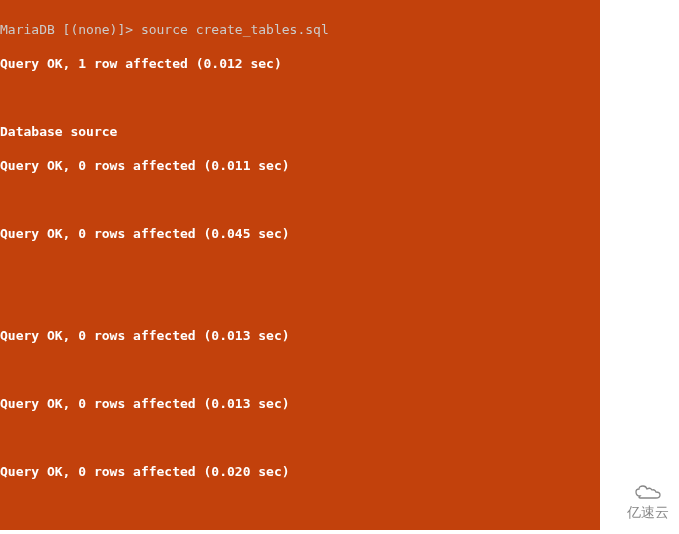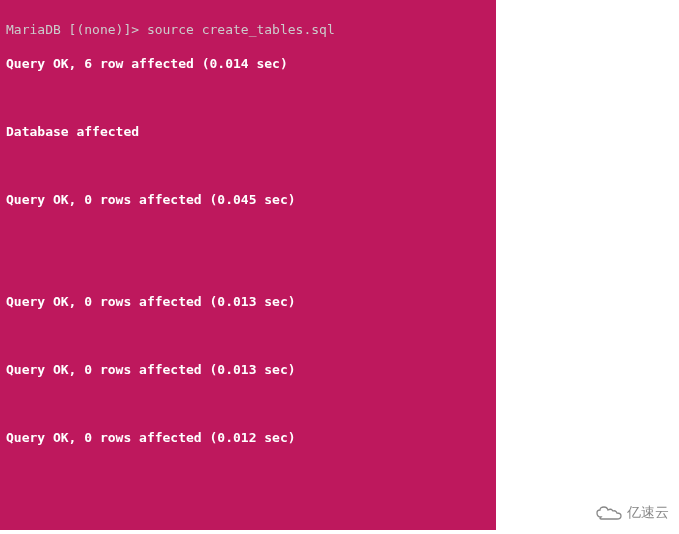--- a/index.html
+++ b/index.html
@@ -8,27 +8,27 @@
       box-sizing: border-box;
     }
     body {
       background: #fff;
       width: 679px;
       height: 534px;
       position: relative;
       font-family: "DejaVu Sans Mono", "Consolas", monospace;
     }
     .terminal {
-      background: #be185d;
+      background: #c2410c;
       color: #fff;
       font-size: 13px;
       font-weight: bold;
       line-height: 17px;
-      padding: 4px 6px;
-      width: 496px;
+      padding: 4px 0;
+      width: 600px;
       height: 530px;
       overflow: hidden;
       white-space: pre;
     }
     .prompt-db {
       color: #ccc;
       font-weight: normal;
     }
     .cmd {
       color: #ccc;
@@ -43,42 +43,44 @@
     .watermark {
       position: absolute;
       right: 10px;
       bottom: 12px;
       font-family: Arial, sans-serif;
       font-size: 14px;
       color: #888;
       display: flex;
       align-items: center;
       gap: 4px;
+      flex-direction: column;
     }
     .watermark-icon {
       display: inline-flex;
     }
   </style>
 </head>
 <body>
 
 <div class="terminal">
 <span class="line"><span class="prompt-db">MariaDB [(none)]&gt; </span><span class="cmd">source create_tables.sql</span></span>
-<span class="line">Query OK, 6 row affected (0.014 sec)</span>
+<span class="line">Query OK, 1 row affected (0.012 sec)</span>
 <div class="spacer"></div>
-<span class="line">Database affected</span>
+<span class="line">Database source</span>
+<span class="line">Query OK, 0 rows affected (0.011 sec)</span>
 <div class="spacer"></div>
 <span class="line">Query OK, 0 rows affected (0.045 sec)</span>
 <div class="spacer"></div>
 <div class="spacer"></div>
 <span class="line">Query OK, 0 rows affected (0.013 sec)</span>
 <div class="spacer"></div>
 <span class="line">Query OK, 0 rows affected (0.013 sec)</span>
 <div class="spacer"></div>
-<span class="line">Query OK, 0 rows affected (0.012 sec)</span>
+<span class="line">Query OK, 0 rows affected (0.020 sec)</span>
 
 
 
 
 
 
 
 
 
 

